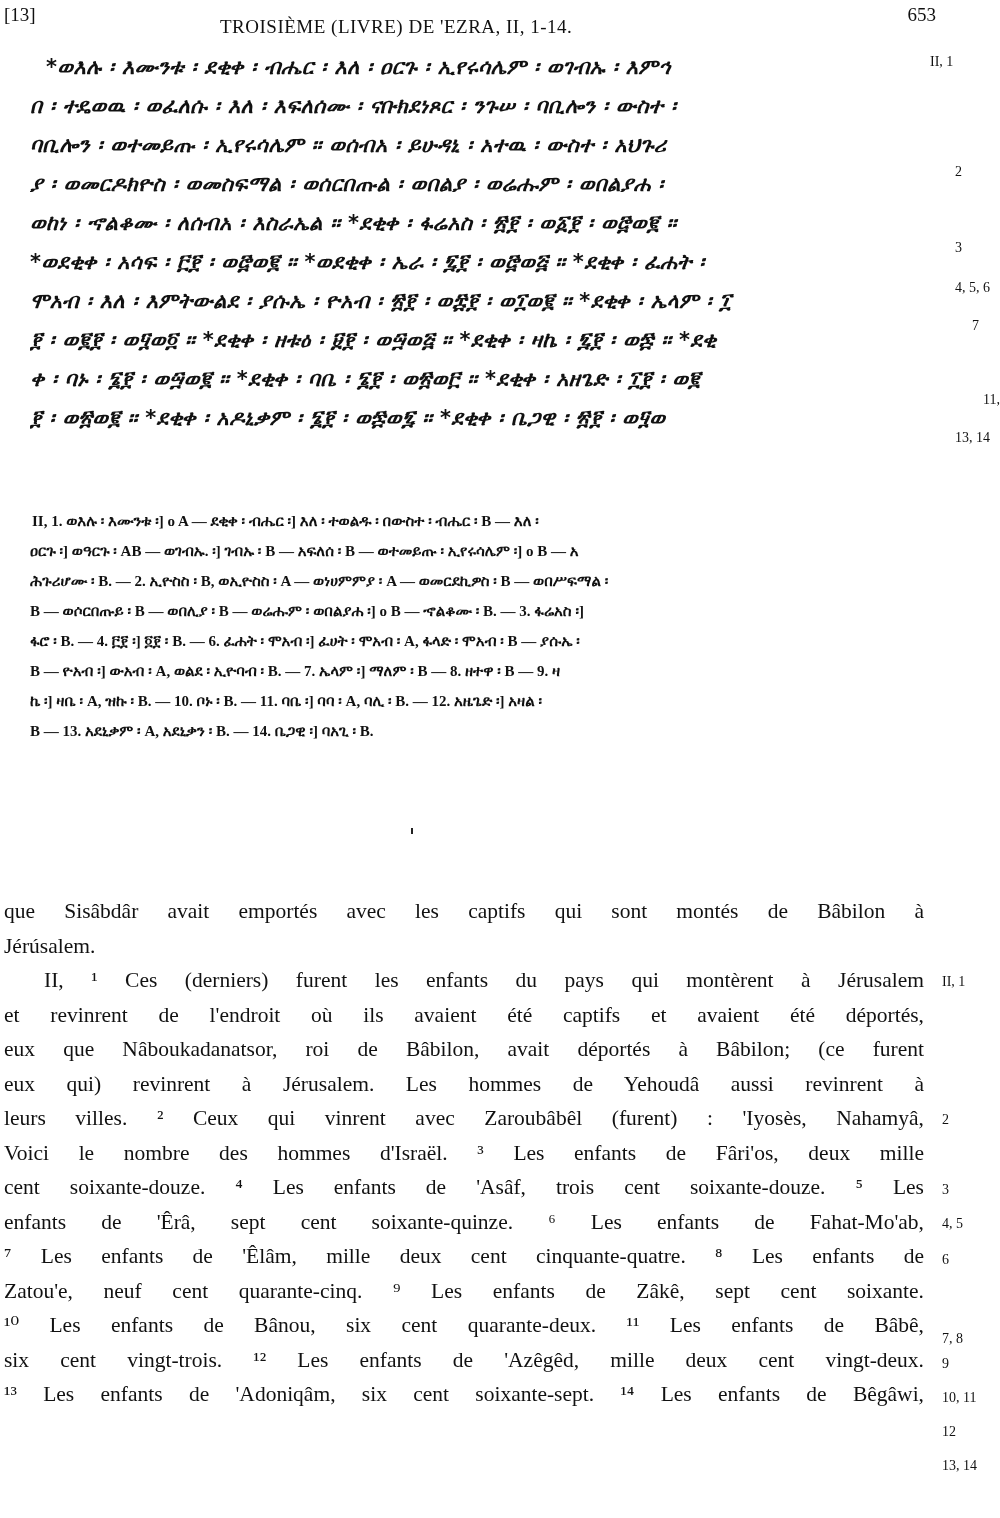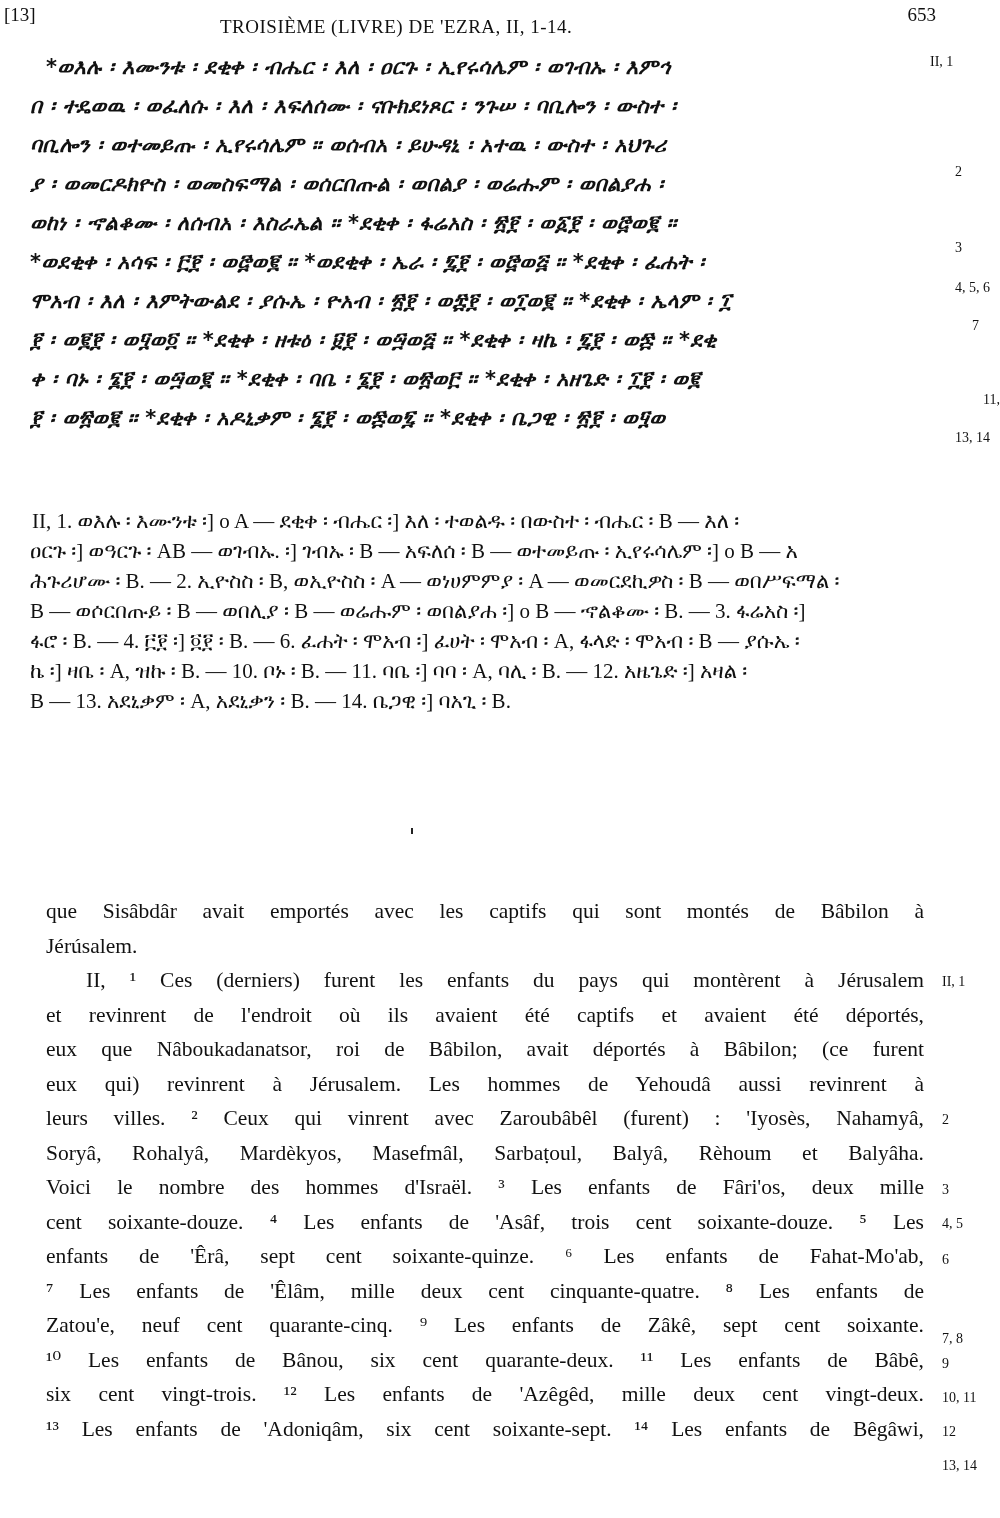--- a/index.html
+++ b/index.html
@@ -9,28 +9,28 @@
   .running-head { position: absolute; top: 4px; left: 0; width: 1000px; height: 24px; font-size: 19px; }
   .rh-left { position: absolute; left: 4px; top: 0; }
   .rh-center { position: absolute; left: 220px; top: 0; letter-spacing: 0.5px; margin-top: 12px; }
   .rh-right { position: absolute; right: 64px; top: 0; }
 
   .ge-block { position: absolute; left: 30px; top: 48px; width: 890px; font-style: italic; }
   .ge-line { height: 39px; line-height: 39px; font-family: "DejaVu Sans", sans-serif; font-weight: bold; font-size: 21px; white-space: nowrap; overflow: hidden; letter-spacing: 0.3px; }
   .ge-line.first { padding-left: 16px; }
   .ge-margin { position: absolute; left: 930px; font-size: 14px; white-space: nowrap; }
 
-  .apparatus { position: absolute; left: 30px; top: 506px; width: 900px; font-size: 21px; line-height: 30px; }
+  .apparatus { position: absolute; left: 30px; top: 506px; width: 900px; font-size: 15px; line-height: 30px; font-weight: bold; }
   .app-line { height: 30px; white-space: nowrap; overflow: hidden; }
   .app-line.first { padding-left: 2px; }
 
   .dot-mark { position: absolute; left: 411px; top: 828px; width: 2px; height: 6px; background: #222; }
 
   .french { position: absolute; left: 4px; top: 894px; width: 920px; font-size: 21.5px; }
-  .fr-line { height: 34.5px; line-height: 34.5px; white-space: nowrap; text-align: justify; text-align-last: justify; margin-left: 42px; }
+  .fr-line { height: 34.5px; line-height: 34.5px; white-space: nowrap; text-align: justify; text-align-last: justify; }
   .fr-line.last-para { text-align-last: left; }
   .fr-line.indent { padding-left: 40px; }
   .fr-margin { position: absolute; left: 942px; font-size: 14px; white-space: nowrap; }
 </style>
 </head>
 <body>
 
 <div class="page">
 
   <div class="running-head">
@@ -60,35 +60,35 @@
   <span class="ge-margin" style="top:354px;left:1005px;">8, 9, 10</span>
   <span class="ge-margin" style="top:392px;left:955px;margin-left:28px;">11, 12</span>
   <span class="ge-margin" style="top:430px;left:955px;">13, 14</span>
 
   <div class="apparatus">
     <div class="app-line first">II, 1. ወእሉ ፡ እሙንቱ ፡] o A — ደቂቀ ፡ ብሔር ፡] እለ ፡ ተወልዱ ፡ በውስተ ፡ ብሔር ፡ B — እለ ፡</div>
     <div class="app-line">ዐርጉ ፡] ወዓርጉ ፡ AB — ወገብኡ. ፡] ገብኡ ፡ B — አፍለሰ ፡ B — ወተመይጡ ፡ ኢየሩሳሌም ፡] o B — አ</div>
     <div class="app-line">ሕጉሪሆሙ ፡ B. — 2. ኢዮስስ ፡ B, ወኢዮስስ ፡ A — ወነሀምምያ ፡ A — ወመርደኪዎስ ፡ B — ወበሥፍማል ፡</div>
     <div class="app-line">B — ወሶርበጡይ ፡ B — ወበሊያ ፡ B — ወሬሑም ፡ ወበልያሐ ፡] o B — ኆልቆሙ ፡ B. — 3. ፋሬአስ ፡]</div>
     <div class="app-line">ፋሮ ፡ B. — 4. ፫፻ ፡] ፬፻ ፡ B. — 6. ፈሐት ፡ ሞአብ ፡] ፈሀት ፡ ሞአብ ፡ A, ፋላድ ፡ ሞአብ ፡ B — ያሱኤ ፡</div>
+    <div class="app-line">B — ዮአብ ፡] ውአብ ፡ A, ወልደ ፡ ኢዮባብ ፡ B. — 7. ኤላም ፡] ማለም ፡ B — 8. ዘተዋ ፡ B — 9. ዛ</div>
     <div class="app-line">ኬ ፡] ዛቤ ፡ A, ዝኩ ፡ B. — 10. ቦኑ ፡ B. — 11. ባቤ ፡] ባባ ፡ A, ባሊ ፡ B. — 12. አዜጌድ ፡] አዛል ፡</div>
     <div class="app-line">B — 13. አደኒቃም ፡ A, አደኒቃን ፡ B. — 14. ቤጋዊ ፡] ባአጊ ፡ B.</div>
   </div>
 
   <div class="dot-mark"></div>
 
   <div class="french">
     <div class="fr-line">que Sisâbdâr avait emportés avec les captifs qui sont montés de Bâbilon à</div>
     <div class="fr-line last-para">Jérúsalem.</div>
     <div class="fr-line indent">II, ¹ Ces (derniers) furent les enfants du pays qui montèrent à Jérusalem</div>
     <div class="fr-line">et revinrent de l'endroit où ils avaient été captifs et avaient été déportés,</div>
     <div class="fr-line">eux que Nâboukadanatsor, roi de Bâbilon, avait déportés à Bâbilon; (ce furent</div>
     <div class="fr-line">eux qui) revinrent à Jérusalem. Les hommes de Yehoudâ aussi revinrent à</div>
     <div class="fr-line">leurs villes. ² Ceux qui vinrent avec Zaroubâbêl (furent) : 'Iyosès, Nahamyâ,</div>
-    <div class="fr-line">Soryâ, Rohalyâ, Mardèkyos, Masefmâl, Sarbaṭoul, Balyâ, Rèhoum et Balyâha.</div>
     <div class="fr-line">Voici le nombre des hommes d'Israël. ³ Les enfants de Fâri'os, deux mille</div>
     <div class="fr-line">cent soixante-douze. ⁴ Les enfants de 'Asâf, trois cent soixante-douze. ⁵ Les</div>
     <div class="fr-line">enfants de 'Êrâ, sept cent soixante-quinze. ⁶ Les enfants de Fahat-Mo'ab,</div>
     <div class="fr-line">⁷ Les enfants de 'Êlâm, mille deux cent cinquante-quatre. ⁸ Les enfants de</div>
     <div class="fr-line">Zatou'e, neuf cent quarante-cinq. ⁹ Les enfants de Zâkê, sept cent soixante.</div>
     <div class="fr-line">¹⁰ Les enfants de Bânou, six cent quarante-deux. ¹¹ Les enfants de Bâbê,</div>
     <div class="fr-line">six cent vingt-trois. ¹² Les enfants de 'Azêgêd, mille deux cent vingt-deux.</div>
     <div class="fr-line">¹³ Les enfants de 'Adoniqâm, six cent soixante-sept. ¹⁴ Les enfants de Bêgâwi,</div>
   </div>
 

